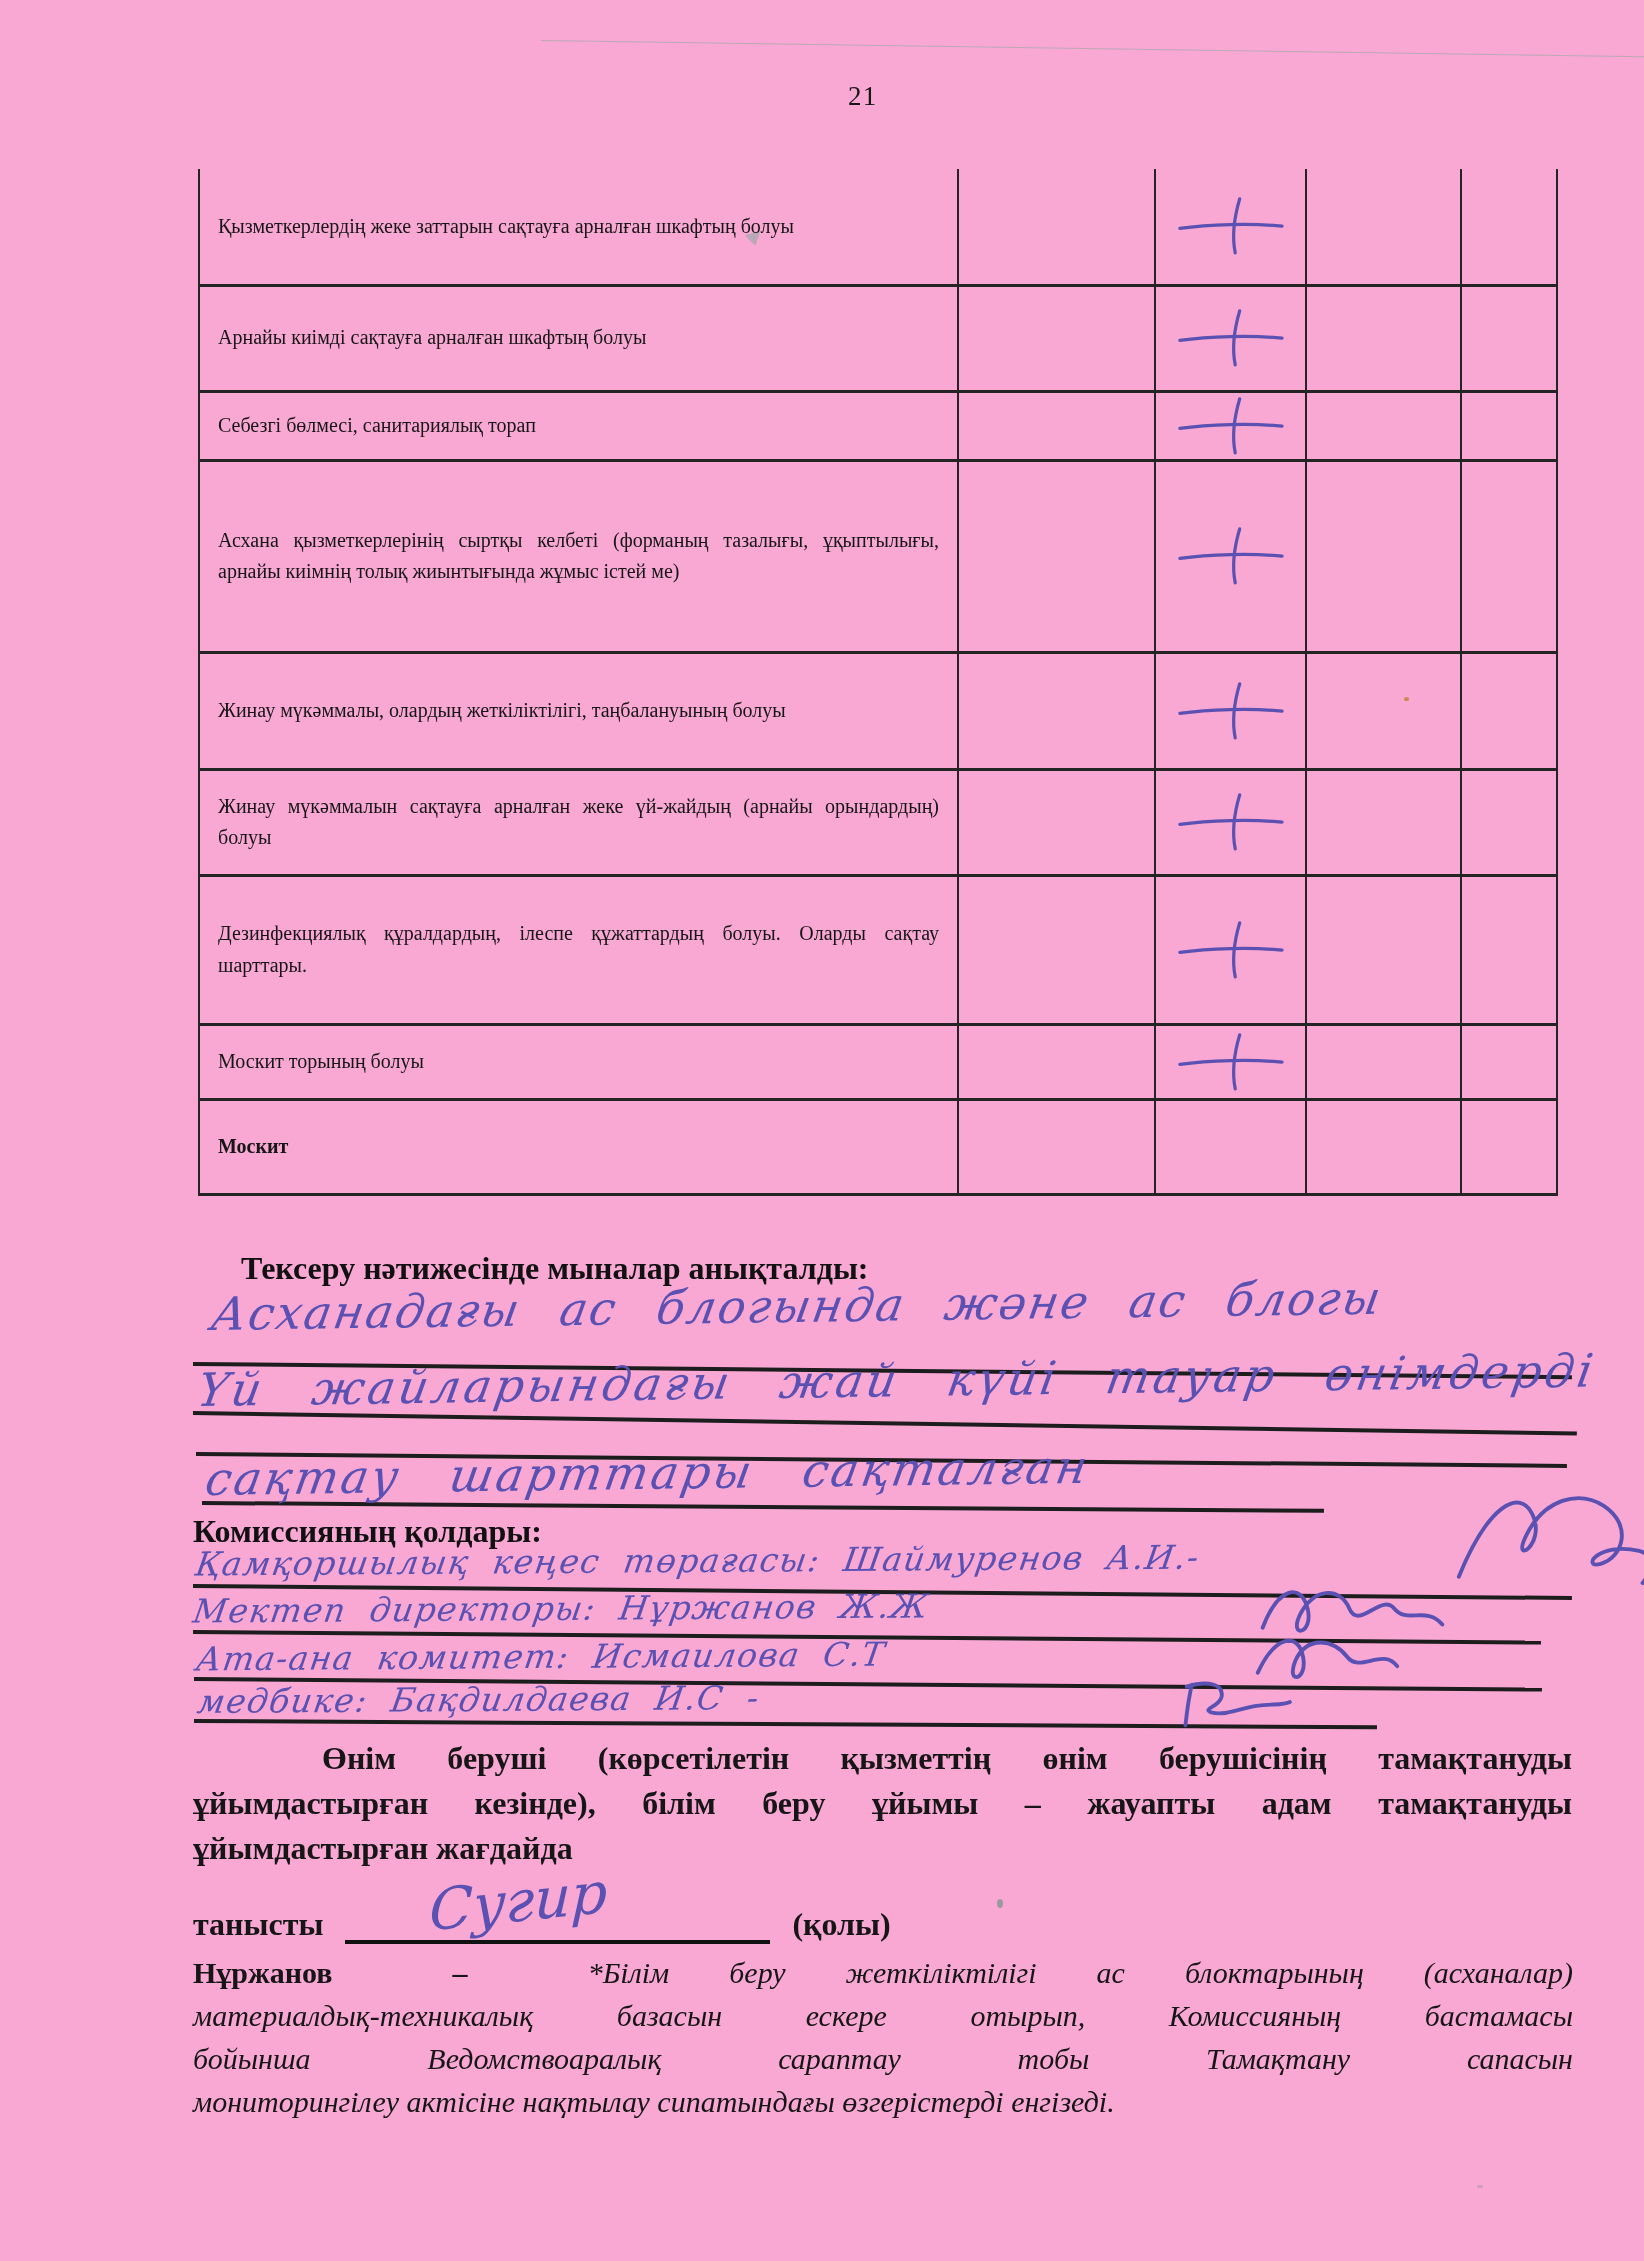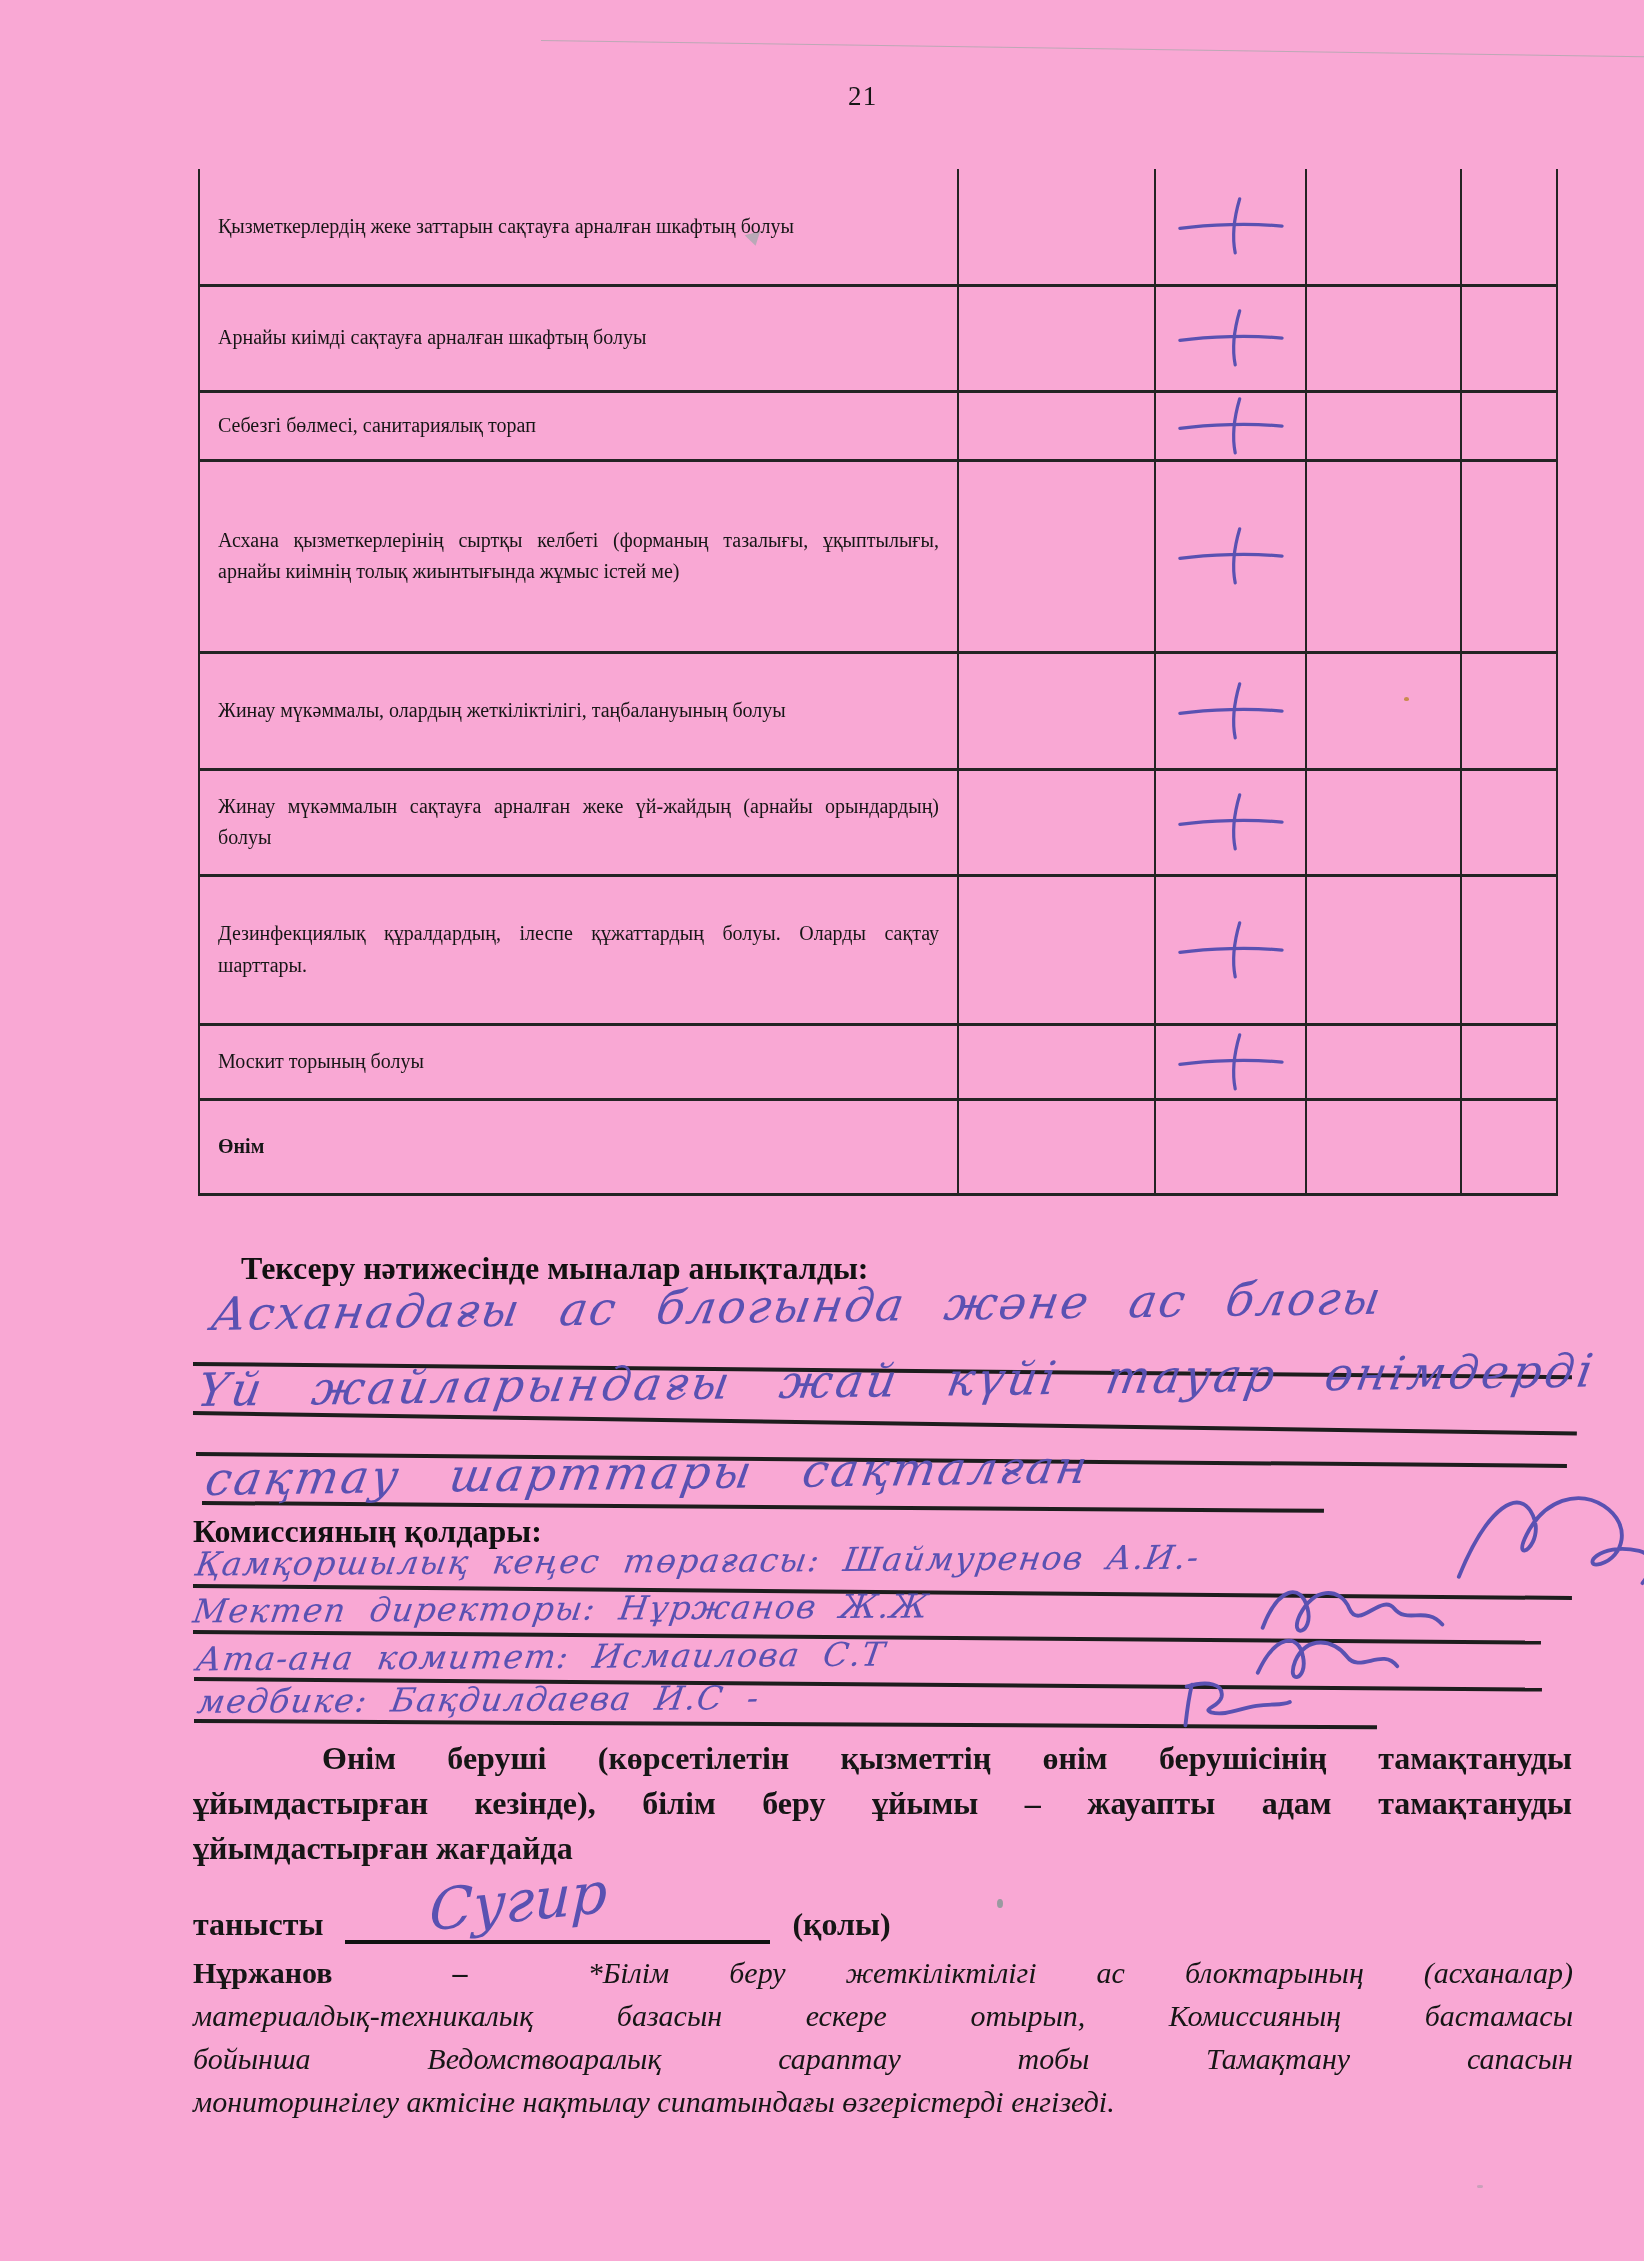--- a/index.html
+++ b/index.html
@@ -200,21 +200,21 @@
           <svg width="110" height="62" viewBox="0 0 170 96">
             <path d="M6,56 C50,48 118,44 164,47" stroke="#5a51b2" stroke-width="5" fill="none" stroke-linecap="round"></path>
             <path d="M97,7 C90,34 87,66 93,91" stroke="#5a51b2" stroke-width="5" fill="none" stroke-linecap="round"></path>
           </svg>
         </span>
       </td>
       <td class="c-empty"></td>
       <td class="c-empty"></td>
     </tr>
         <tr style="height: 95px;">
-      <td class="c-label bold">Өнім</td>
+      <td class="c-label bold">Москит</td>
       <td class="c-empty"></td>
       <td class="c-mark"></td>
       <td class="c-empty"></td>
       <td class="c-empty"></td>
     </tr>
       </tbody>
   </table>
 
   <div id="findings">
     <div class="heading section-heading">Тексеру нәтижесінде мыналар анықталды:</div>

